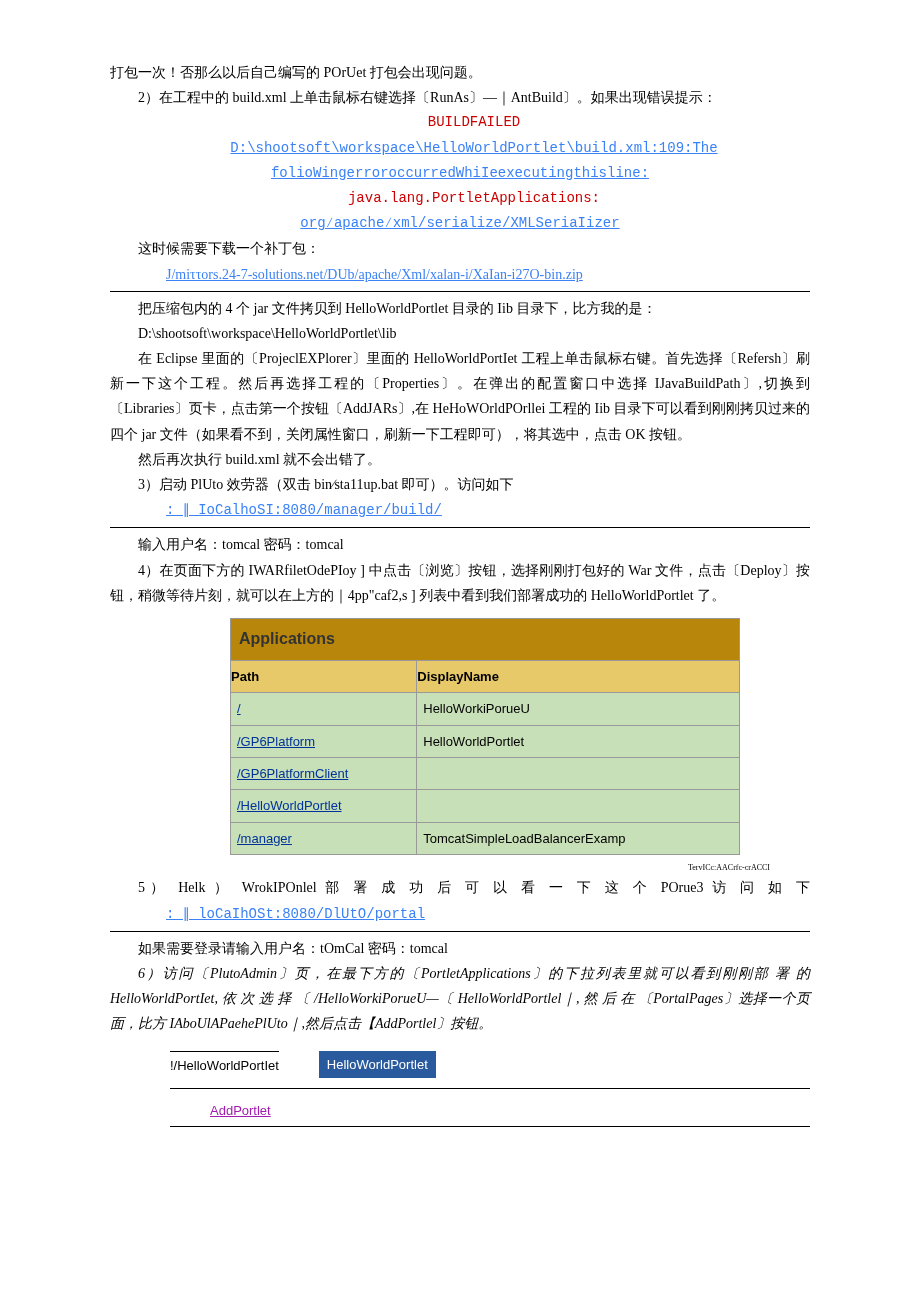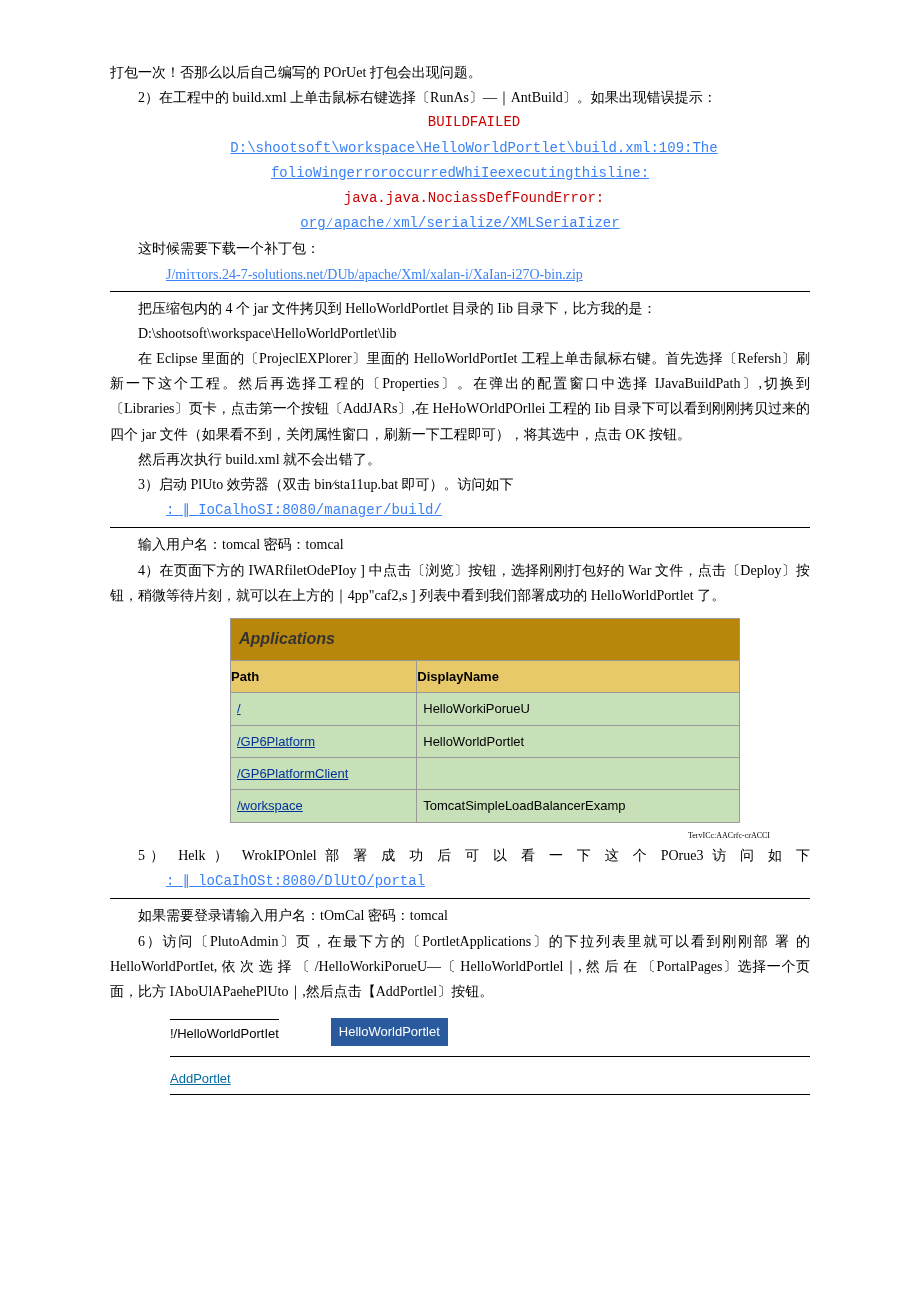--- a/index.html
+++ b/index.html
@@ -38,21 +38,20 @@
   .app-table {
     width: 510px;
     margin: 10px auto 6px 120px;
     border-collapse: collapse;
     font-family: Arial, sans-serif;
     font-size: 13px;
   }
   .app-title {
     background: #b8860b;
     color: #333;
-    font-style: italic;
     font-weight: bold;
     font-size: 16px;
     padding: 6px 8px;
     border: 1px solid #999;
   }
   .app-head th {
     background: #e8c96a;
     text-align: left;
     padding: 4px 0;
     border: 1px solid #999;
@@ -71,51 +70,52 @@
     padding-right: 40px;
     margin-top: 2px;
   }
 
   
   .portlet-area {
     margin: 14px 0 4px 60px;
     font-family: Arial, sans-serif;
     font-size: 13px;
   }
-  .portlet-row1 { display: flex; align-items: center; gap: 52px; }
+  .portlet-row1 { display: flex; align-items: center; gap: 40px; }
   .dropdown-label {
     border-top: 1px solid #000;
     padding-top: 2px;
   }
   .selected-box {
     background: #2a5a9e;
     color: #fff;
     padding: 2px 8px;
   }
   .add-link {
-    color: #0369a1;
+    color: #a21caf;
     text-decoration: underline;
     margin-top: 6px;
+    margin-left: 40px;
     display: inline-block;
   }
   .just { text-align: justify; text-align-last: justify; }
 </style>
 </head>
 <body>
 
 <div>打包一次！否那么以后自己编写的 POrUet 打包会出现问题。</div>
 <div class="indent">2）在工程中的 build.xml 上单击鼠标右键选择〔RunAs〕—｜AntBuild〕。如果出现错误提示：</div>
 
 <div class="pad-left">
   <div class="mono-red">BUILDFAILED</div>
   <div class="mono-red"><span class="link">D:\shootsoft\workspace\HelloWorldPortlet\build.xml:109:The</span></div>
 </div>
 <div class="mono-red"><span class="link">folioWingerroroccurredWhiIeexecutingthisline:</span></div>
 <div class="pad-left">
-  <div class="mono-red">java.java.NociassDefFoundError:</div>
+  <div class="mono-red">java.lang.PortletApplications:</div>
 </div>
 <div class="mono-red"><span class="link">org∕apache∕xml/serialize/XMLSeriaIizer</span></div>
 
 <div class="indent">这时候需要下载一个补丁包：</div>
 <div class="sub-indent"><span class="link">J/miττors.24-7-solutions.net/DUb/apache/Xml/xalan-i/XaIan-i27O-bin.zip</span></div>
 <hr class="thin">
 
 <div class="indent">把压缩包内的 4 个 jar 文件拷贝到 HelloWorldPortlet 目录的 Iib 目录下，比方我的是：</div>
 <div class="indent">D:\shootsoft\workspace\HelloWorldPortlet\lib</div>
 
@@ -145,33 +145,37 @@
   </tr>
   <tr class="app-row">
     <td class="path">/GP6Platform</td>
     <td>HelloWorldPortlet</td>
   </tr>
   <tr class="app-row">
     <td class="path">/GP6PlatformClient</td>
     <td></td>
   </tr>
   <tr class="app-row">
-    <td class="path">/workspace</td>
+    <td class="path">/HelloWorldPortlet</td>
+    <td></td>
+  </tr>
+  <tr class="app-row">
+    <td class="path">/manager</td>
     <td>TomcatSimpleLoadBalancerExamp</td>
   </tr>
 </tbody>
   </table>
 <div class="tiny-caption">TervICc:AACrfc-crACCI</div>
 
 <div class="indent just">5） Helk ） WrokIPOnlel 部 署 成 功 后 可 以 看 一 下 这 个 POrue3 访 问 如 下</div>
 <div class="sub-indent"><span class="link mono-link">: ∥ loCaIhOSt:8080/DlUtO/portal</span></div>
 <hr class="thin">
 
 <div class="indent">如果需要登录请输入用户名：tOmCal 密码：tomcal</div>
-<div class="indent" style="text-align:justify;">6）访问〔PlutoAdmin〕页，在最下方的〔PortletApplications〕的下拉列表里就可以看到刚刚部 署 的 HelloWorldPortIet, 依 次 选 择 〔 /HelloWorkiPorueU—〔 HelloWorldPortlel｜, 然 后 在 〔PortalPages〕选择一个页面，比方 IAboUlAPaehePlUto｜,然后点击【AddPortlel〕按钮。</div>
+<div class="indent" style="text-align:justify;font-style:italic;">6）访问〔PlutoAdmin〕页，在最下方的〔PortletApplications〕的下拉列表里就可以看到刚刚部 署 的 HelloWorldPortIet, 依 次 选 择 〔 /HelloWorkiPorueU—〔 HelloWorldPortlel｜, 然 后 在 〔PortalPages〕选择一个页面，比方 IAboUlAPaehePlUto｜,然后点击【AddPortlel〕按钮。</div>
 
 <div class="portlet-area">
   <div class="portlet-row1">
     <span class="dropdown-label">!/HelloWorldPortIet</span>
     <span class="selected-box">HelloWorldPortlet</span>
   </div>
   <hr class="thin" style="margin-top:10px;">
   <span class="add-link">AddPortlet</span>
   <hr class="thin" style="margin-top:4px;">
 </div>

